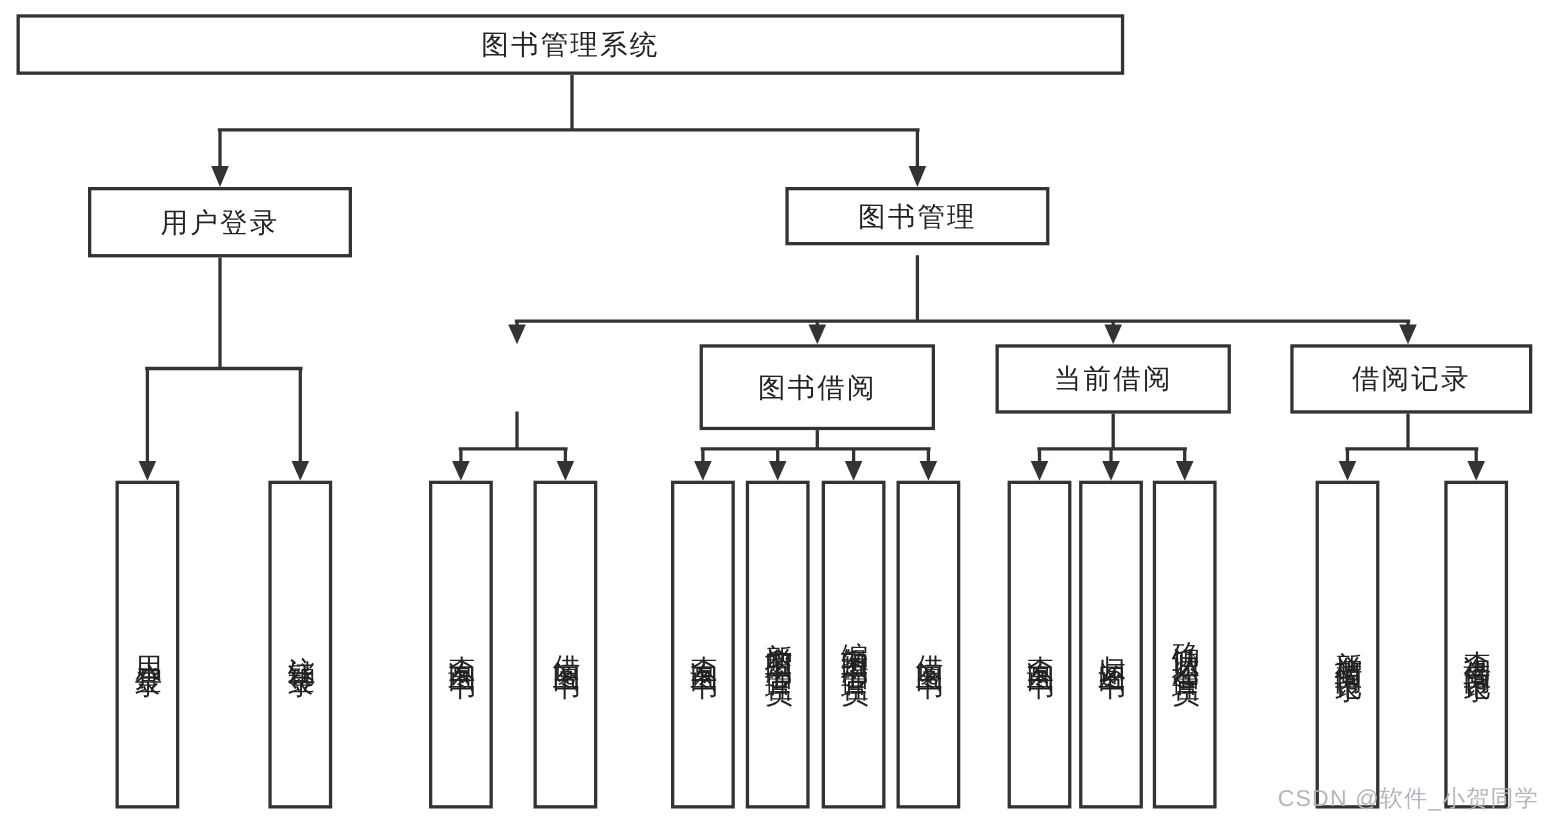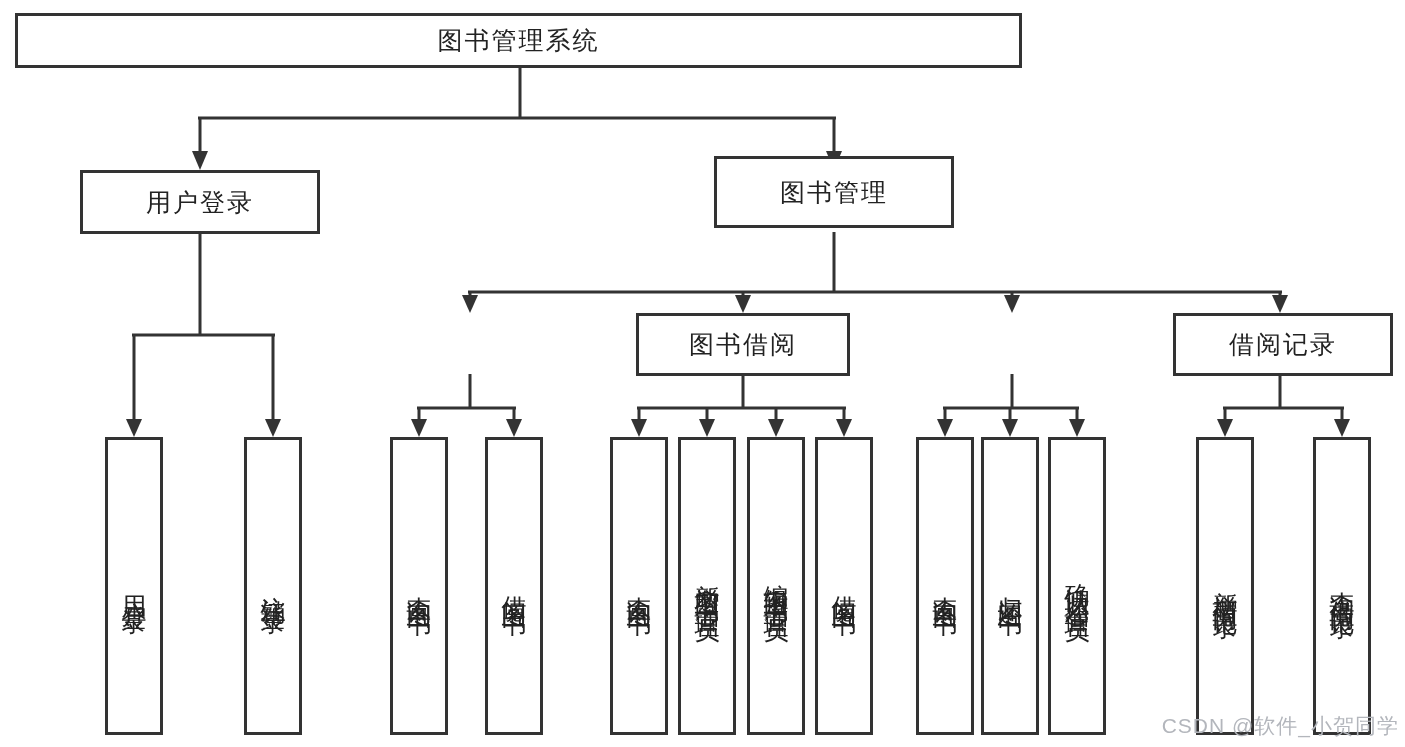--- a/index.html
+++ b/index.html
@@ -98,26 +98,29 @@
     </g>
   </svg>
 
   <div class="box" style="left:15px;top:13px;width:1007px;height:55px">
     <span class="hlabel">图书管理系统</span>
   </div>
 
   <div class="box" style="left:80px;top:170px;width:240px;height:64px">
     <span class="hlabel">用户登录</span>
   </div>
-  <div class="box" style="left:714px;top:156px;width:240px;height:72px">
+  <div class="box" style="left:714px;top:170px;width:240px;height:53px">
     <span class="hlabel">图书管理</span>
   </div>
 
-  <div class="box" style="left:636px;top:313px;width:214px;height:63px">
+  <div class="box" style="left:636px;top:313px;width:214px;height:78px">
     <span class="hlabel">图书借阅</span>
+  </div>
+  <div class="box" style="left:905px;top:313px;width:214px;height:63px">
+    <span class="hlabel">当前借阅</span>
   </div>
   <div class="box" style="left:1173px;top:313px;width:220px;height:63px">
     <span class="hlabel">借阅记录</span>
   </div>
 
   <div class="box leaf" style="left:105px;top:437px;width:58px;height:298px">
     <span class="vlabel">用户登录</span>
   </div>
   <div class="box leaf" style="left:244px;top:437px;width:58px;height:298px">
     <span class="vlabel">注销登录</span>

